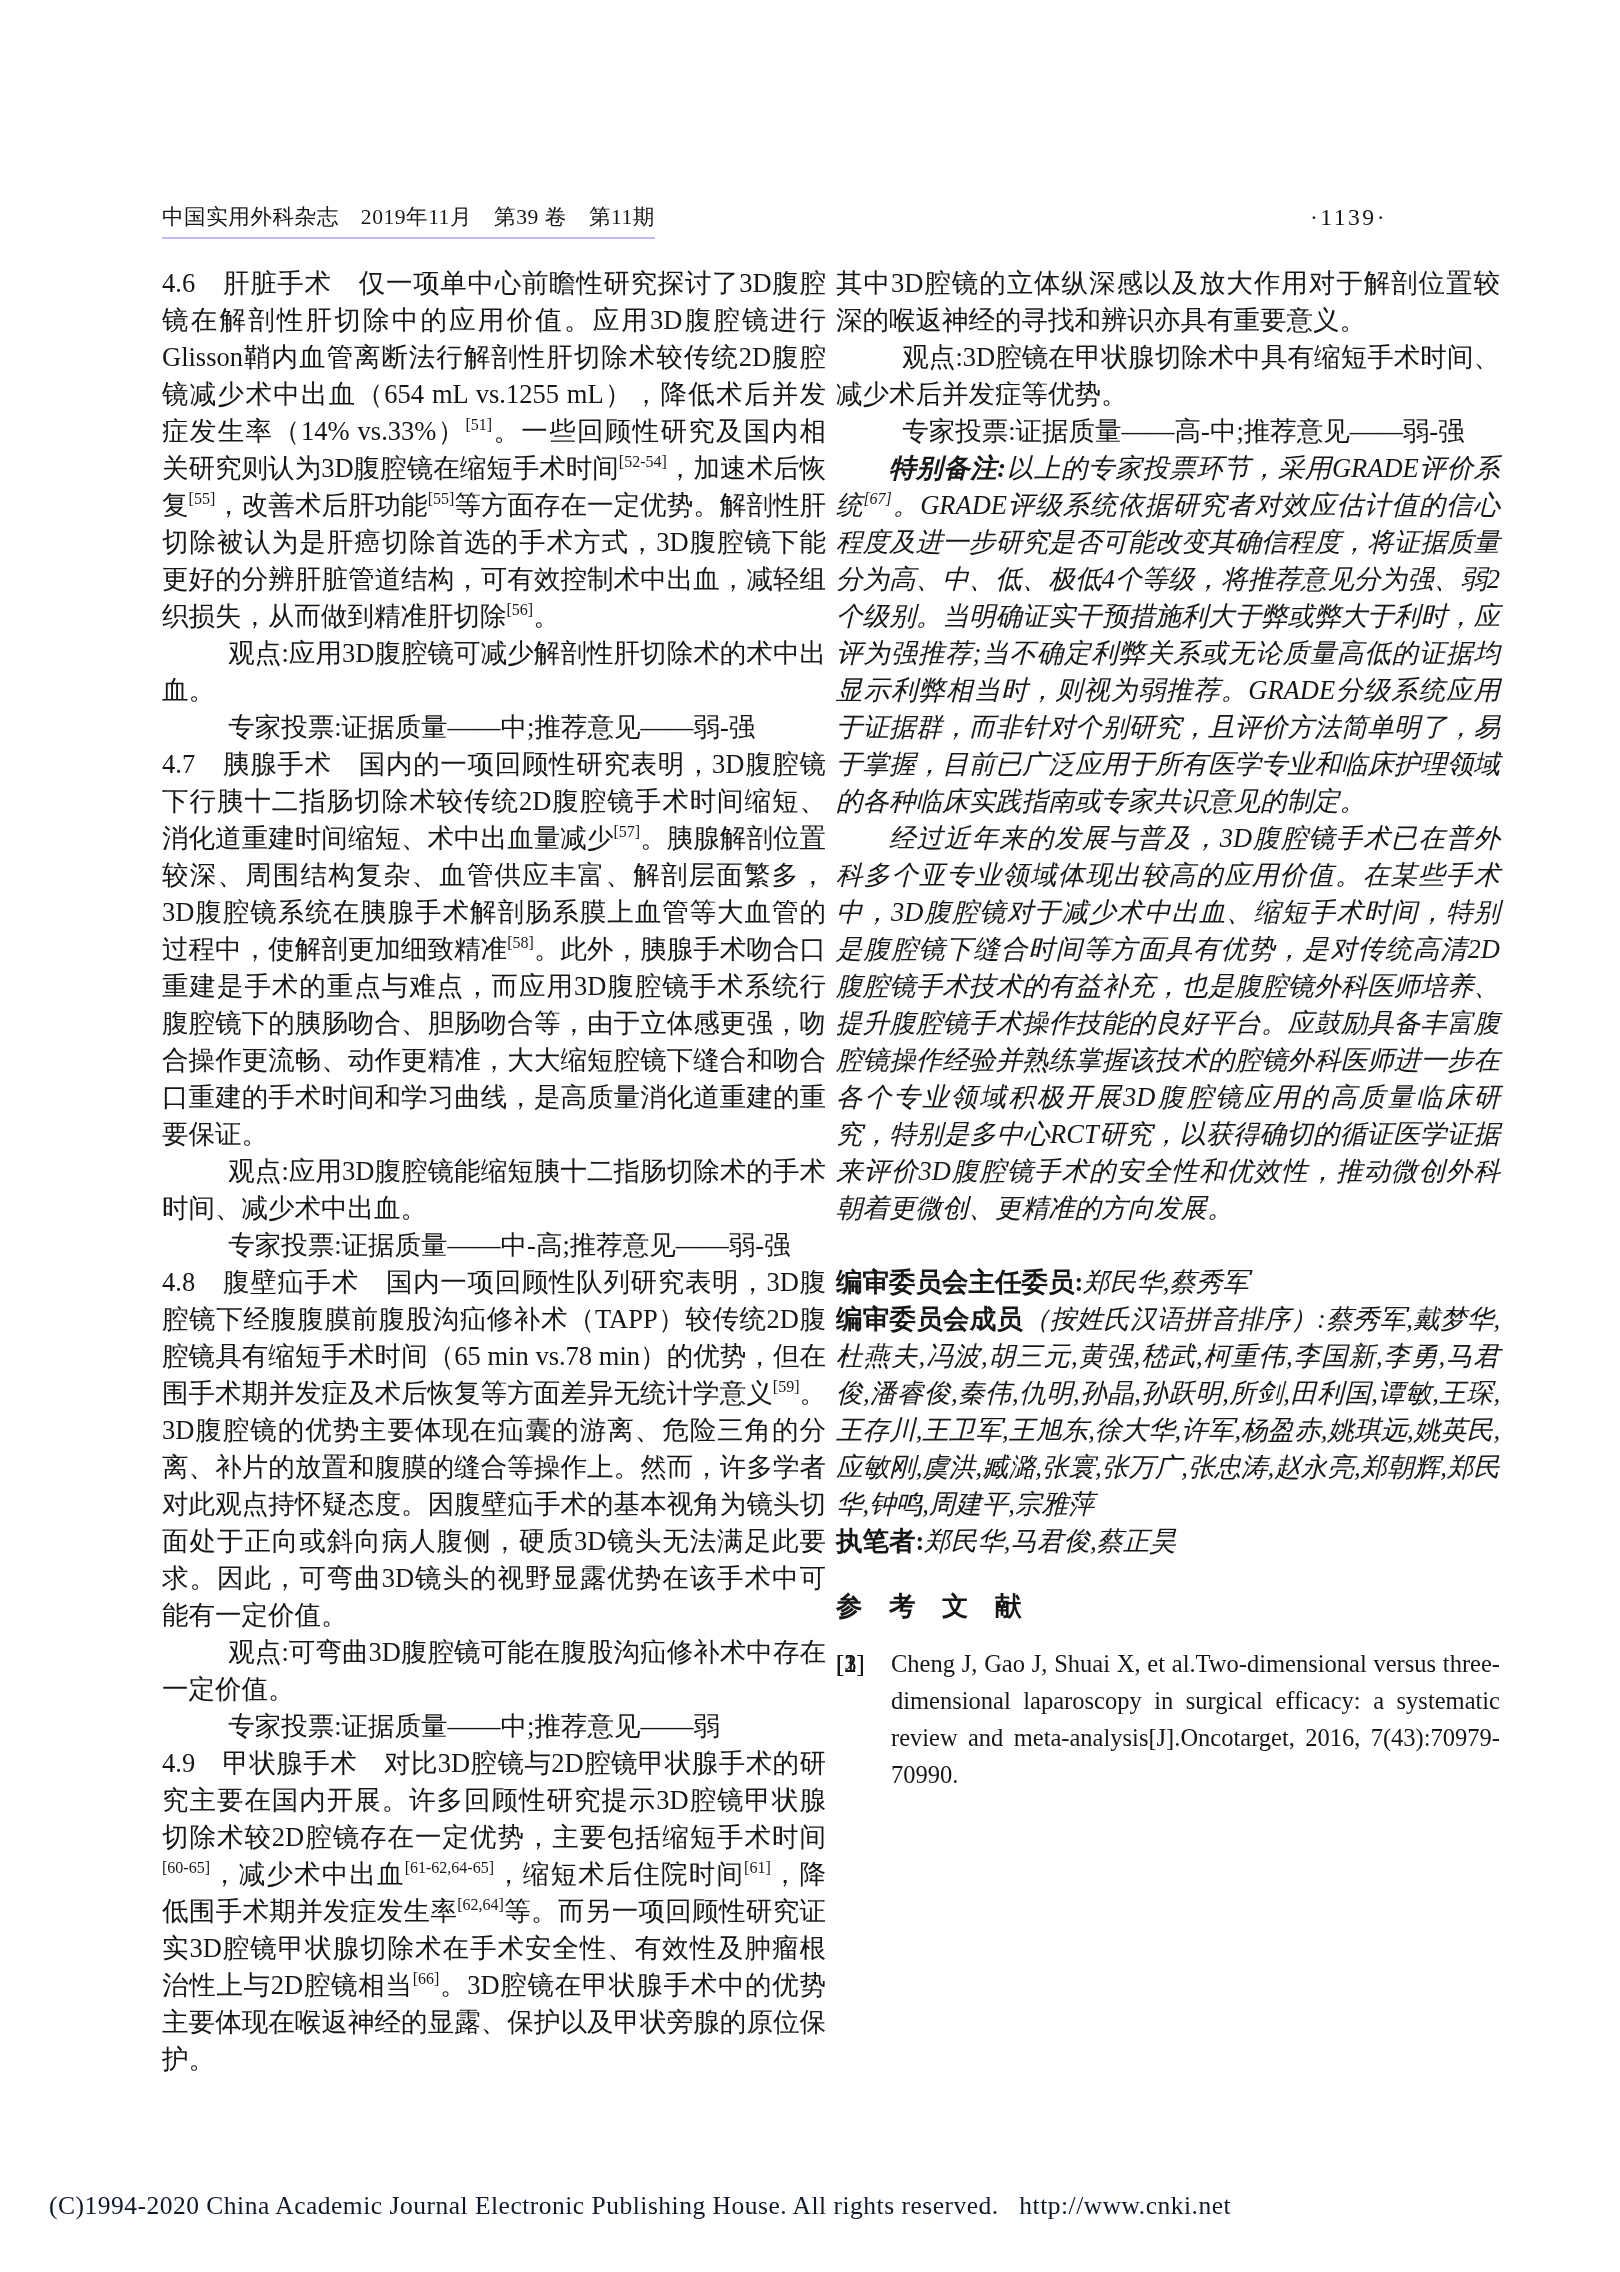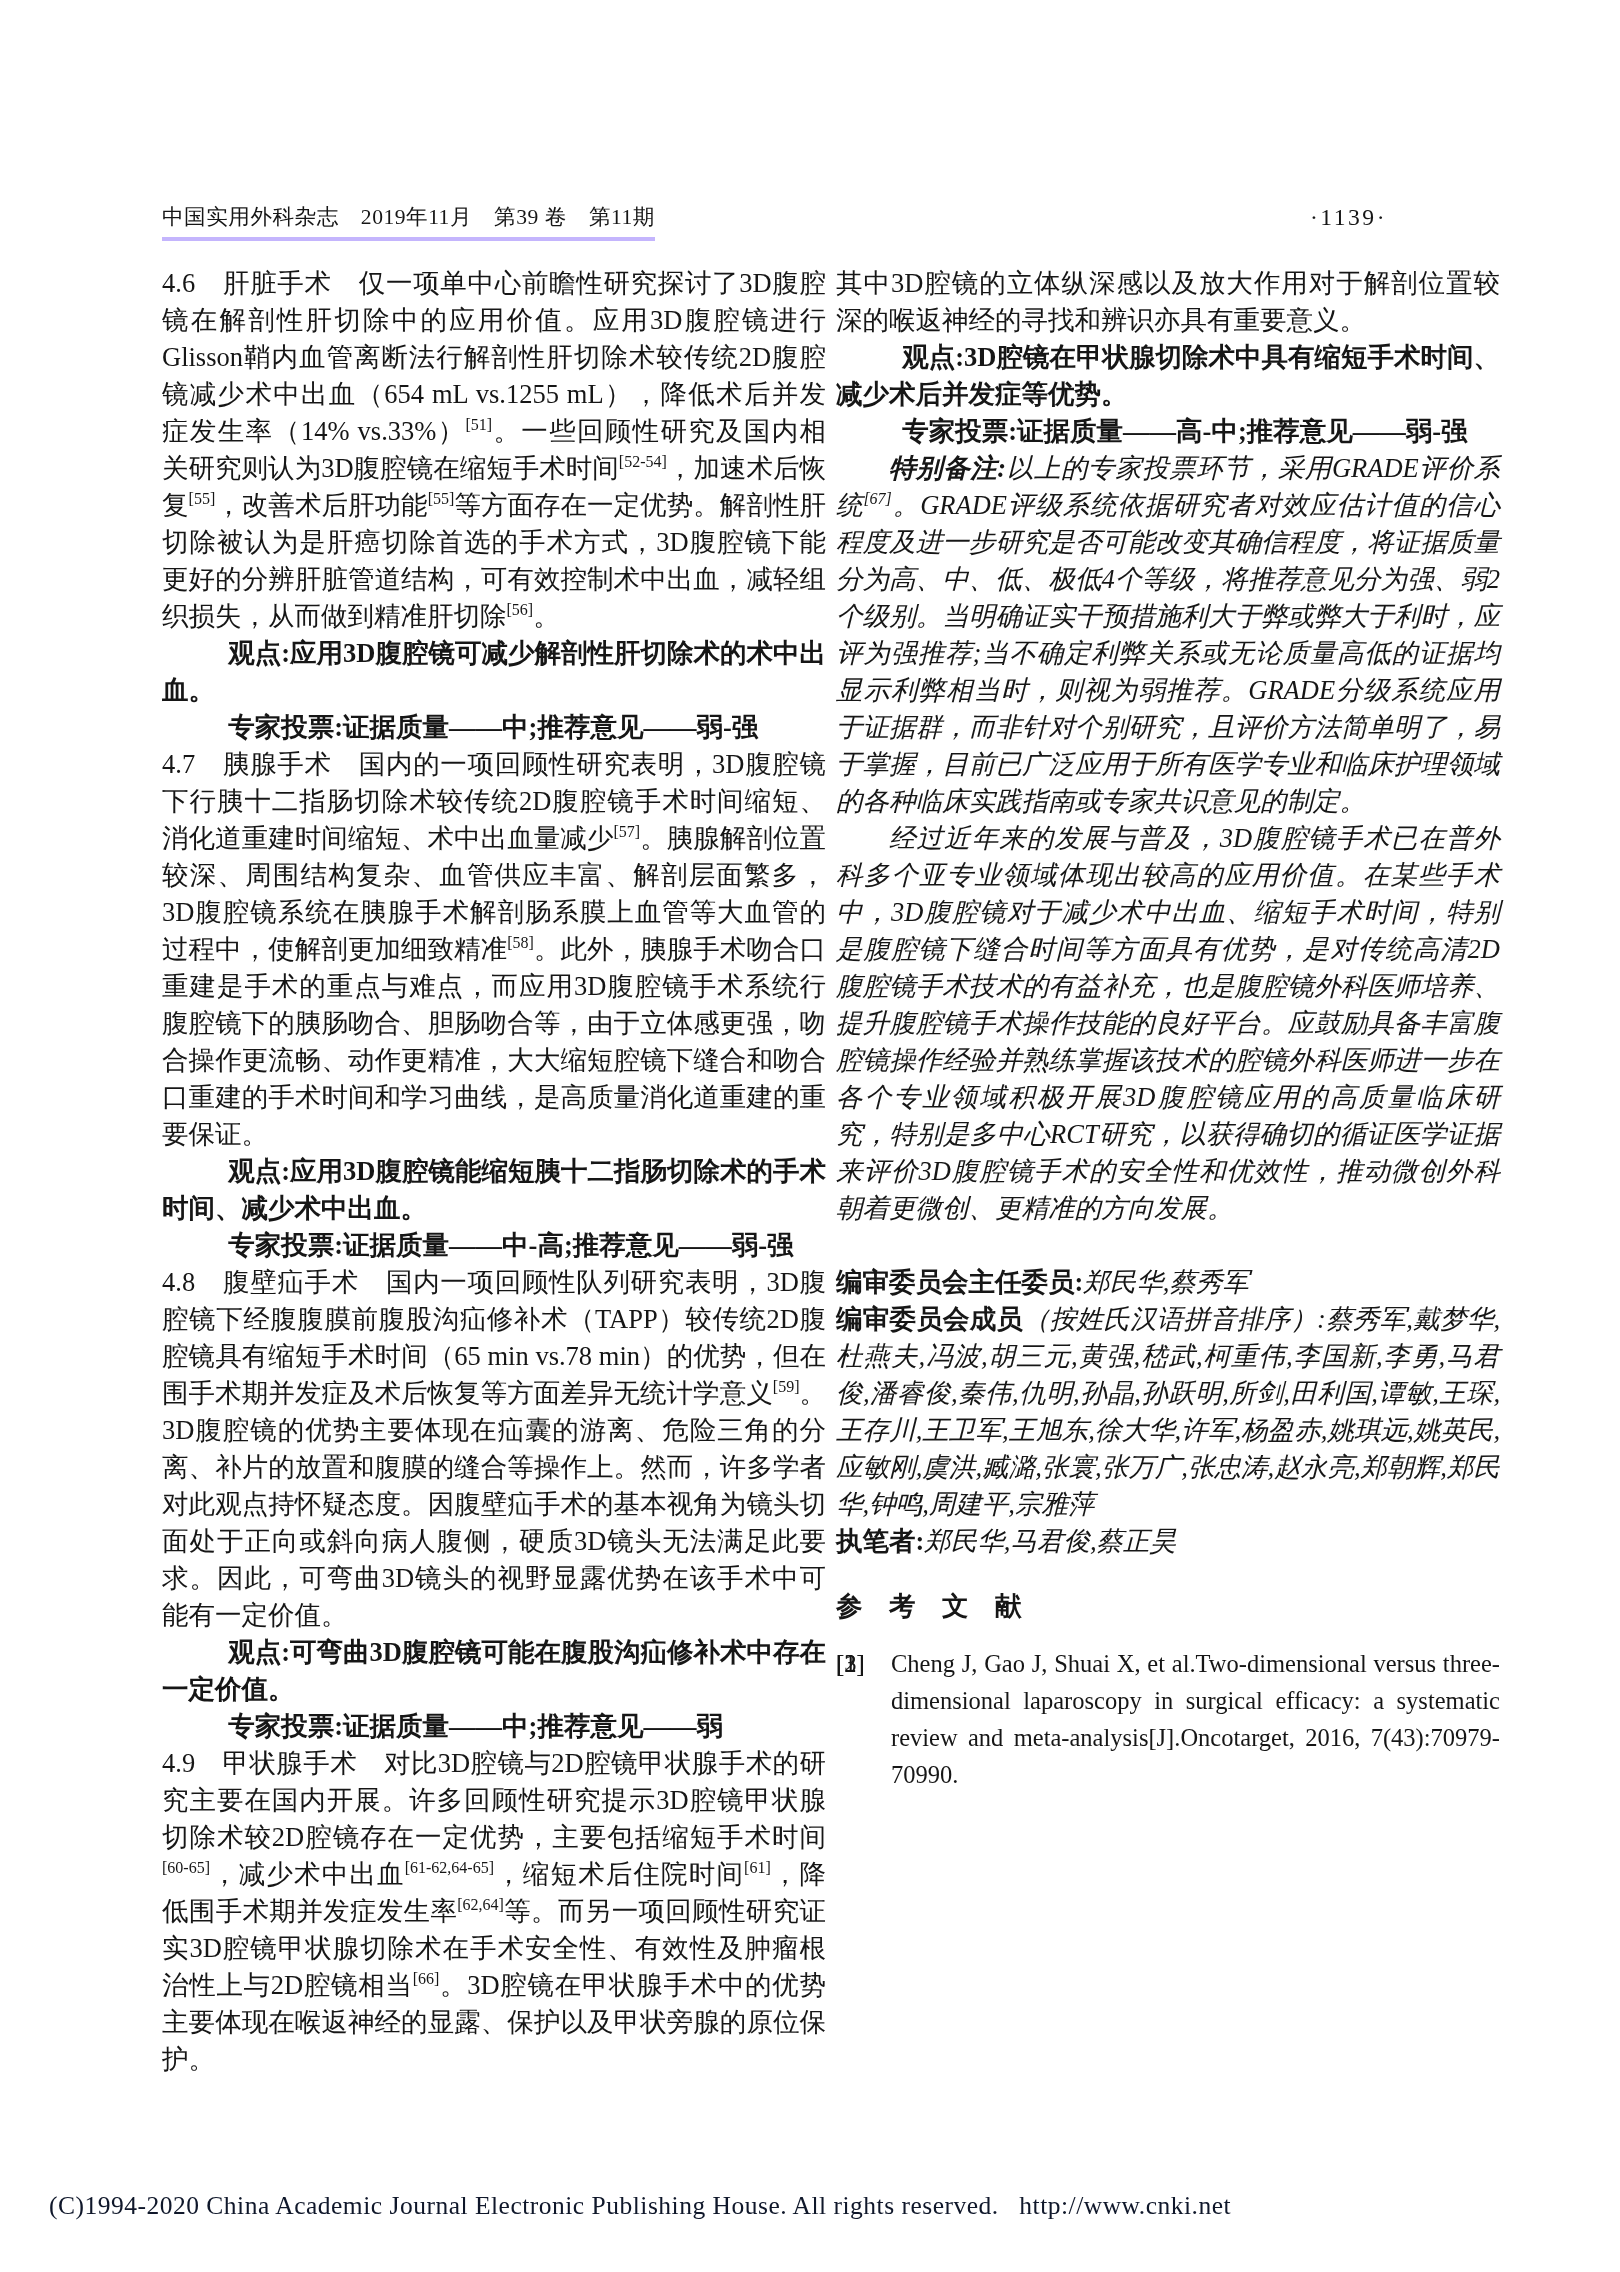--- a/index.html
+++ b/index.html
@@ -2,31 +2,31 @@
 <html style="font-size:7.9px"><head>
 <meta charset="utf-8">
 <style>
   html,body{margin:0;padding:0;}
   body{width:1620px;height:2273px;background:#ffffff;color:#161616;
        font-family:"Liberation Serif","DejaVu Serif",serif;}
   .page{position:relative;width:1620px;height:2273px;background:#ffffff;overflow:hidden;}
 
   .header{position:absolute;left:162px;top:202px;}
   .journal{display:inline-block;font-size:21.6px;letter-spacing:0.5px;
-           padding-bottom:5.9px;border-bottom:4px solid #c4b5fd;}
+           padding-bottom:5.9px;border-bottom:2px solid #c4b5fd;}
   .pageno{position:absolute;left:1310px;top:204px;font-size:23.6px;letter-spacing:2.5px;}
 
   .col{position:absolute;top:265px;width:664px;font-size:26.5px;line-height:37px;
        text-align:justify;}
   .col-left{left:162px;}
   .col-right{left:836px;}
 
   .blk{margin:0;}
   .section,.cont,.line{text-indent:0;}
-  .point,.vote{font-weight:bold;text-indent:2.5em;}
+  .point,.vote{font-weight:normal;text-indent:2.5em;}
   .note{font-style:italic;text-indent:2em;}
   .note .b{font-weight:bold;margin-top:24px;}
   .line .b{font-weight:bold;font-style:normal;}
   .k{font-style:italic;margin-top:32px;}
   .sup{font-size:16px;line-height:0;vertical-align:super;}
   .refhead{font-weight:bold;margin-top:28px;margin-bottom:19.6px;}
   .ref{position:relative;padding-left:55px;font-size:24.5px;line-height:37px;}
   .ref .ref-marker{position:absolute;left:0;top:0;}
   .spacer{height:37px;}
 

